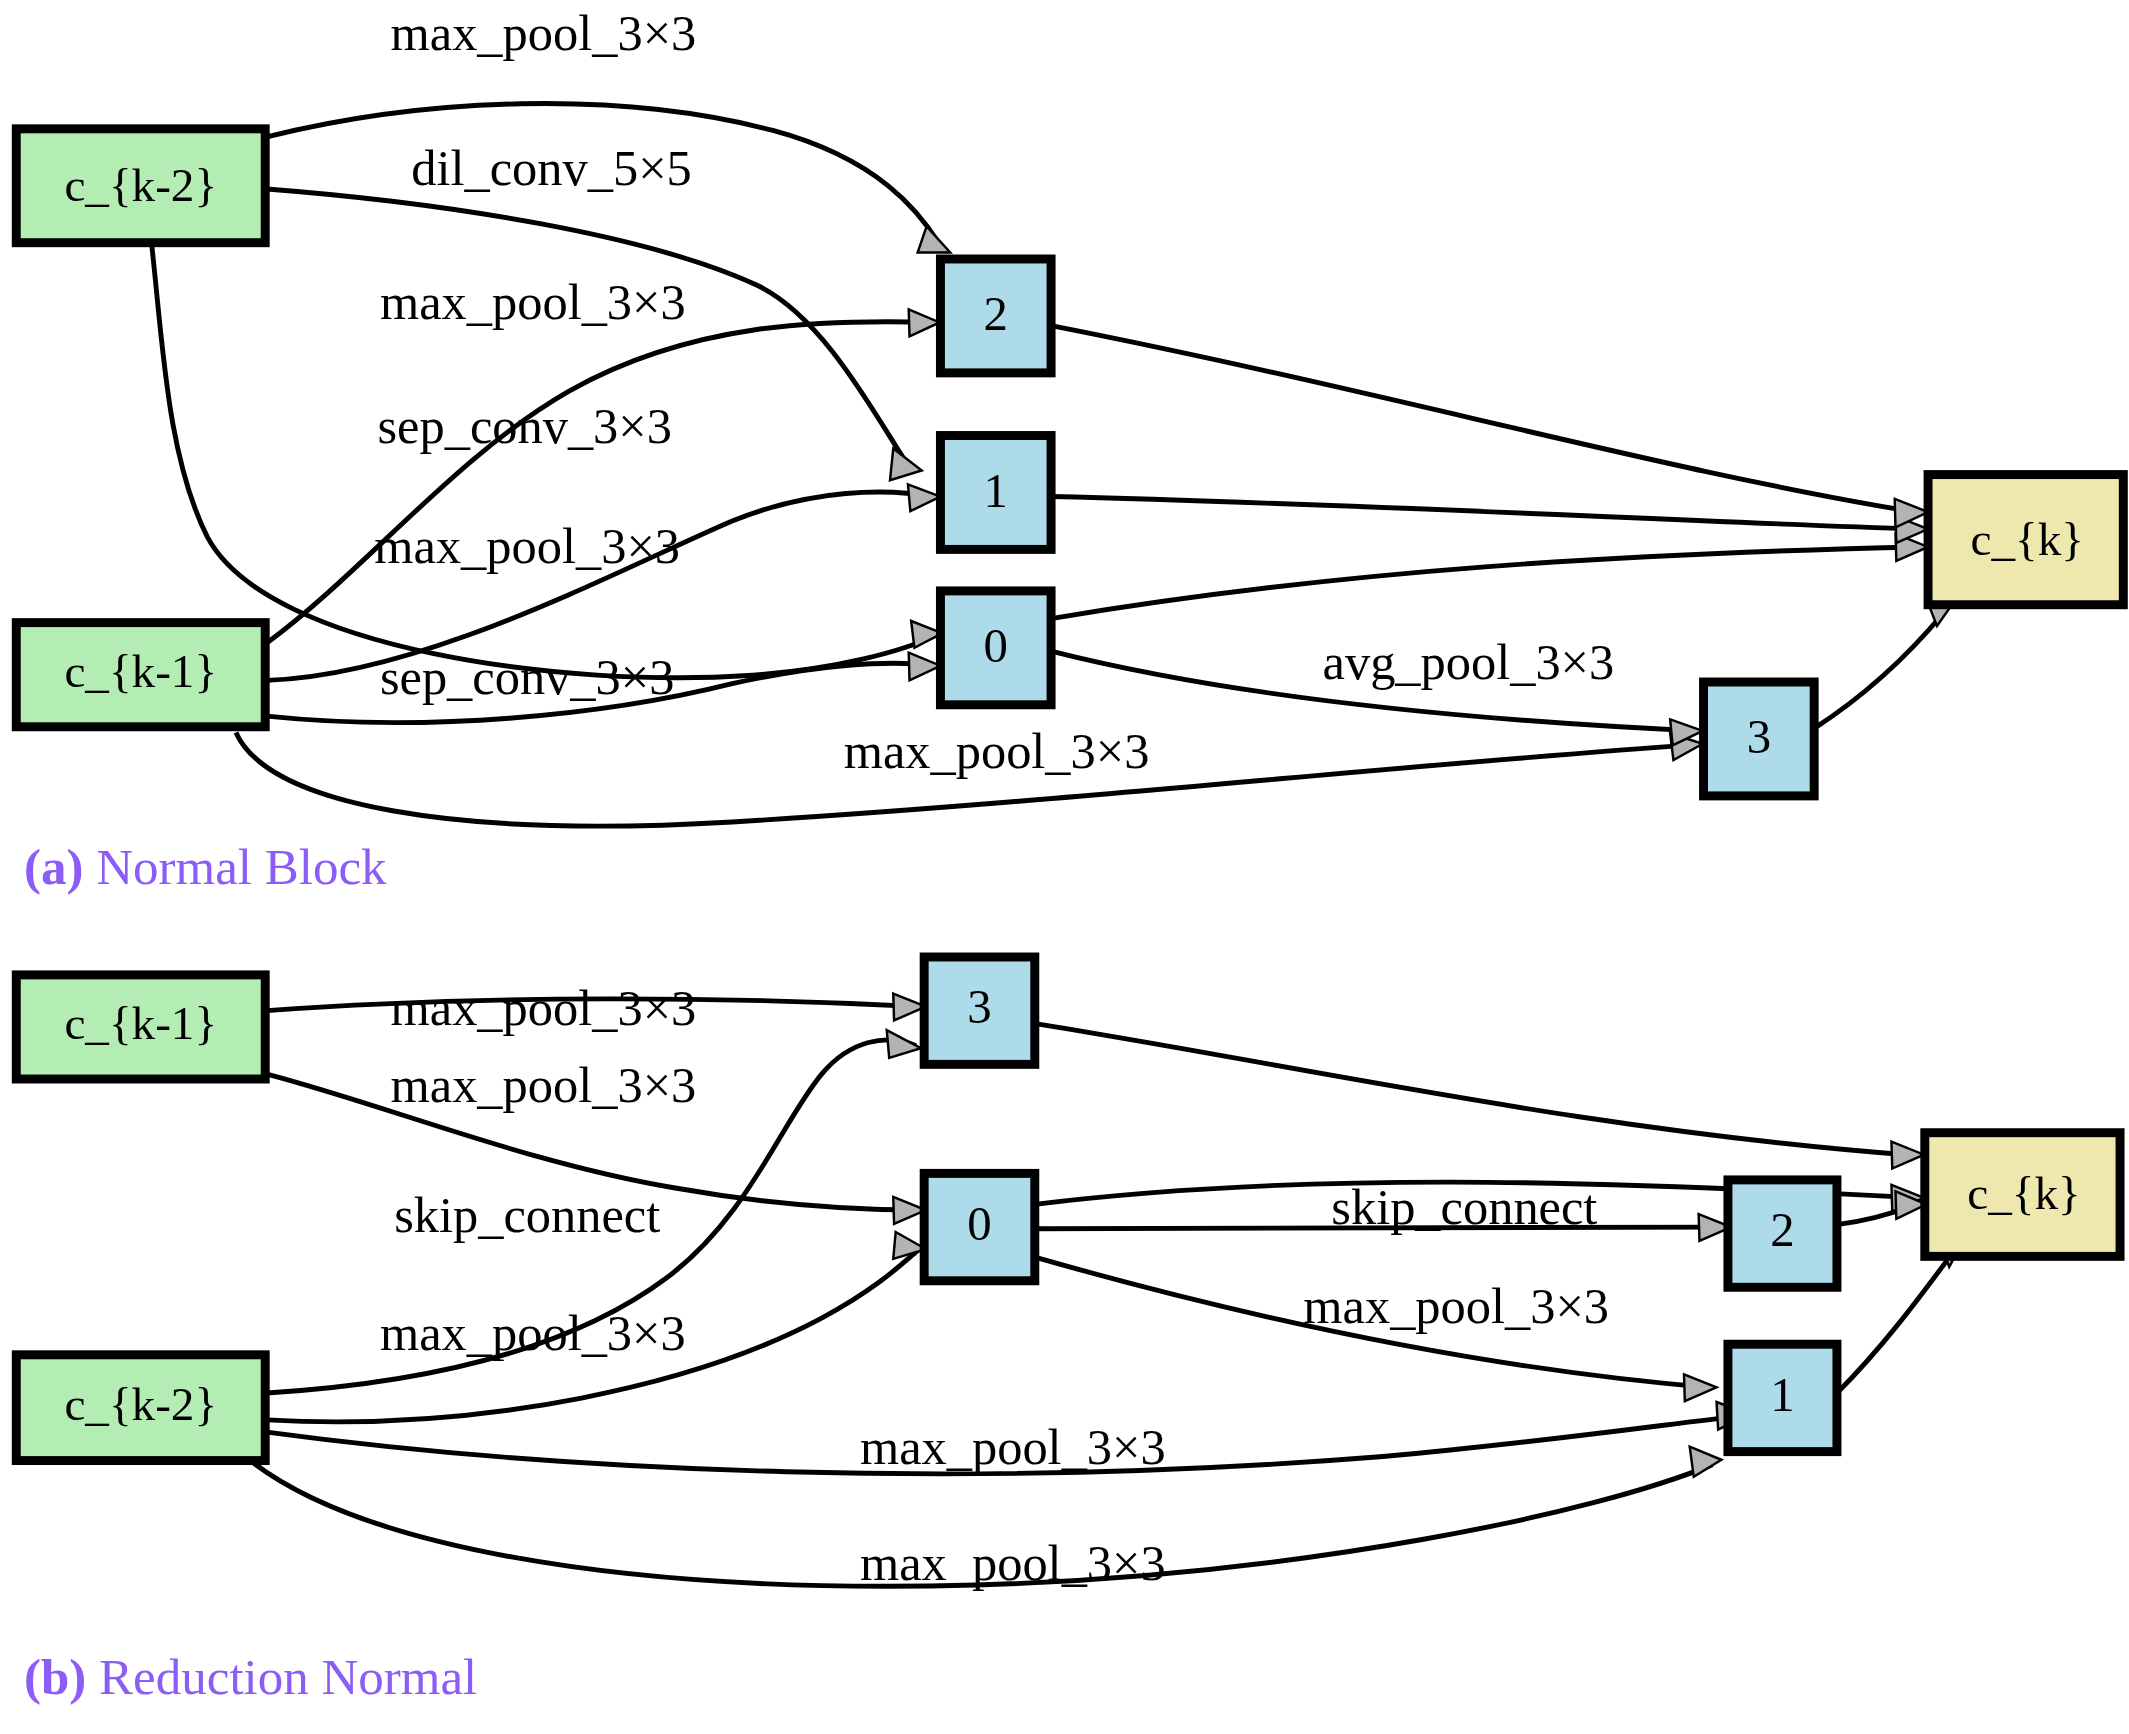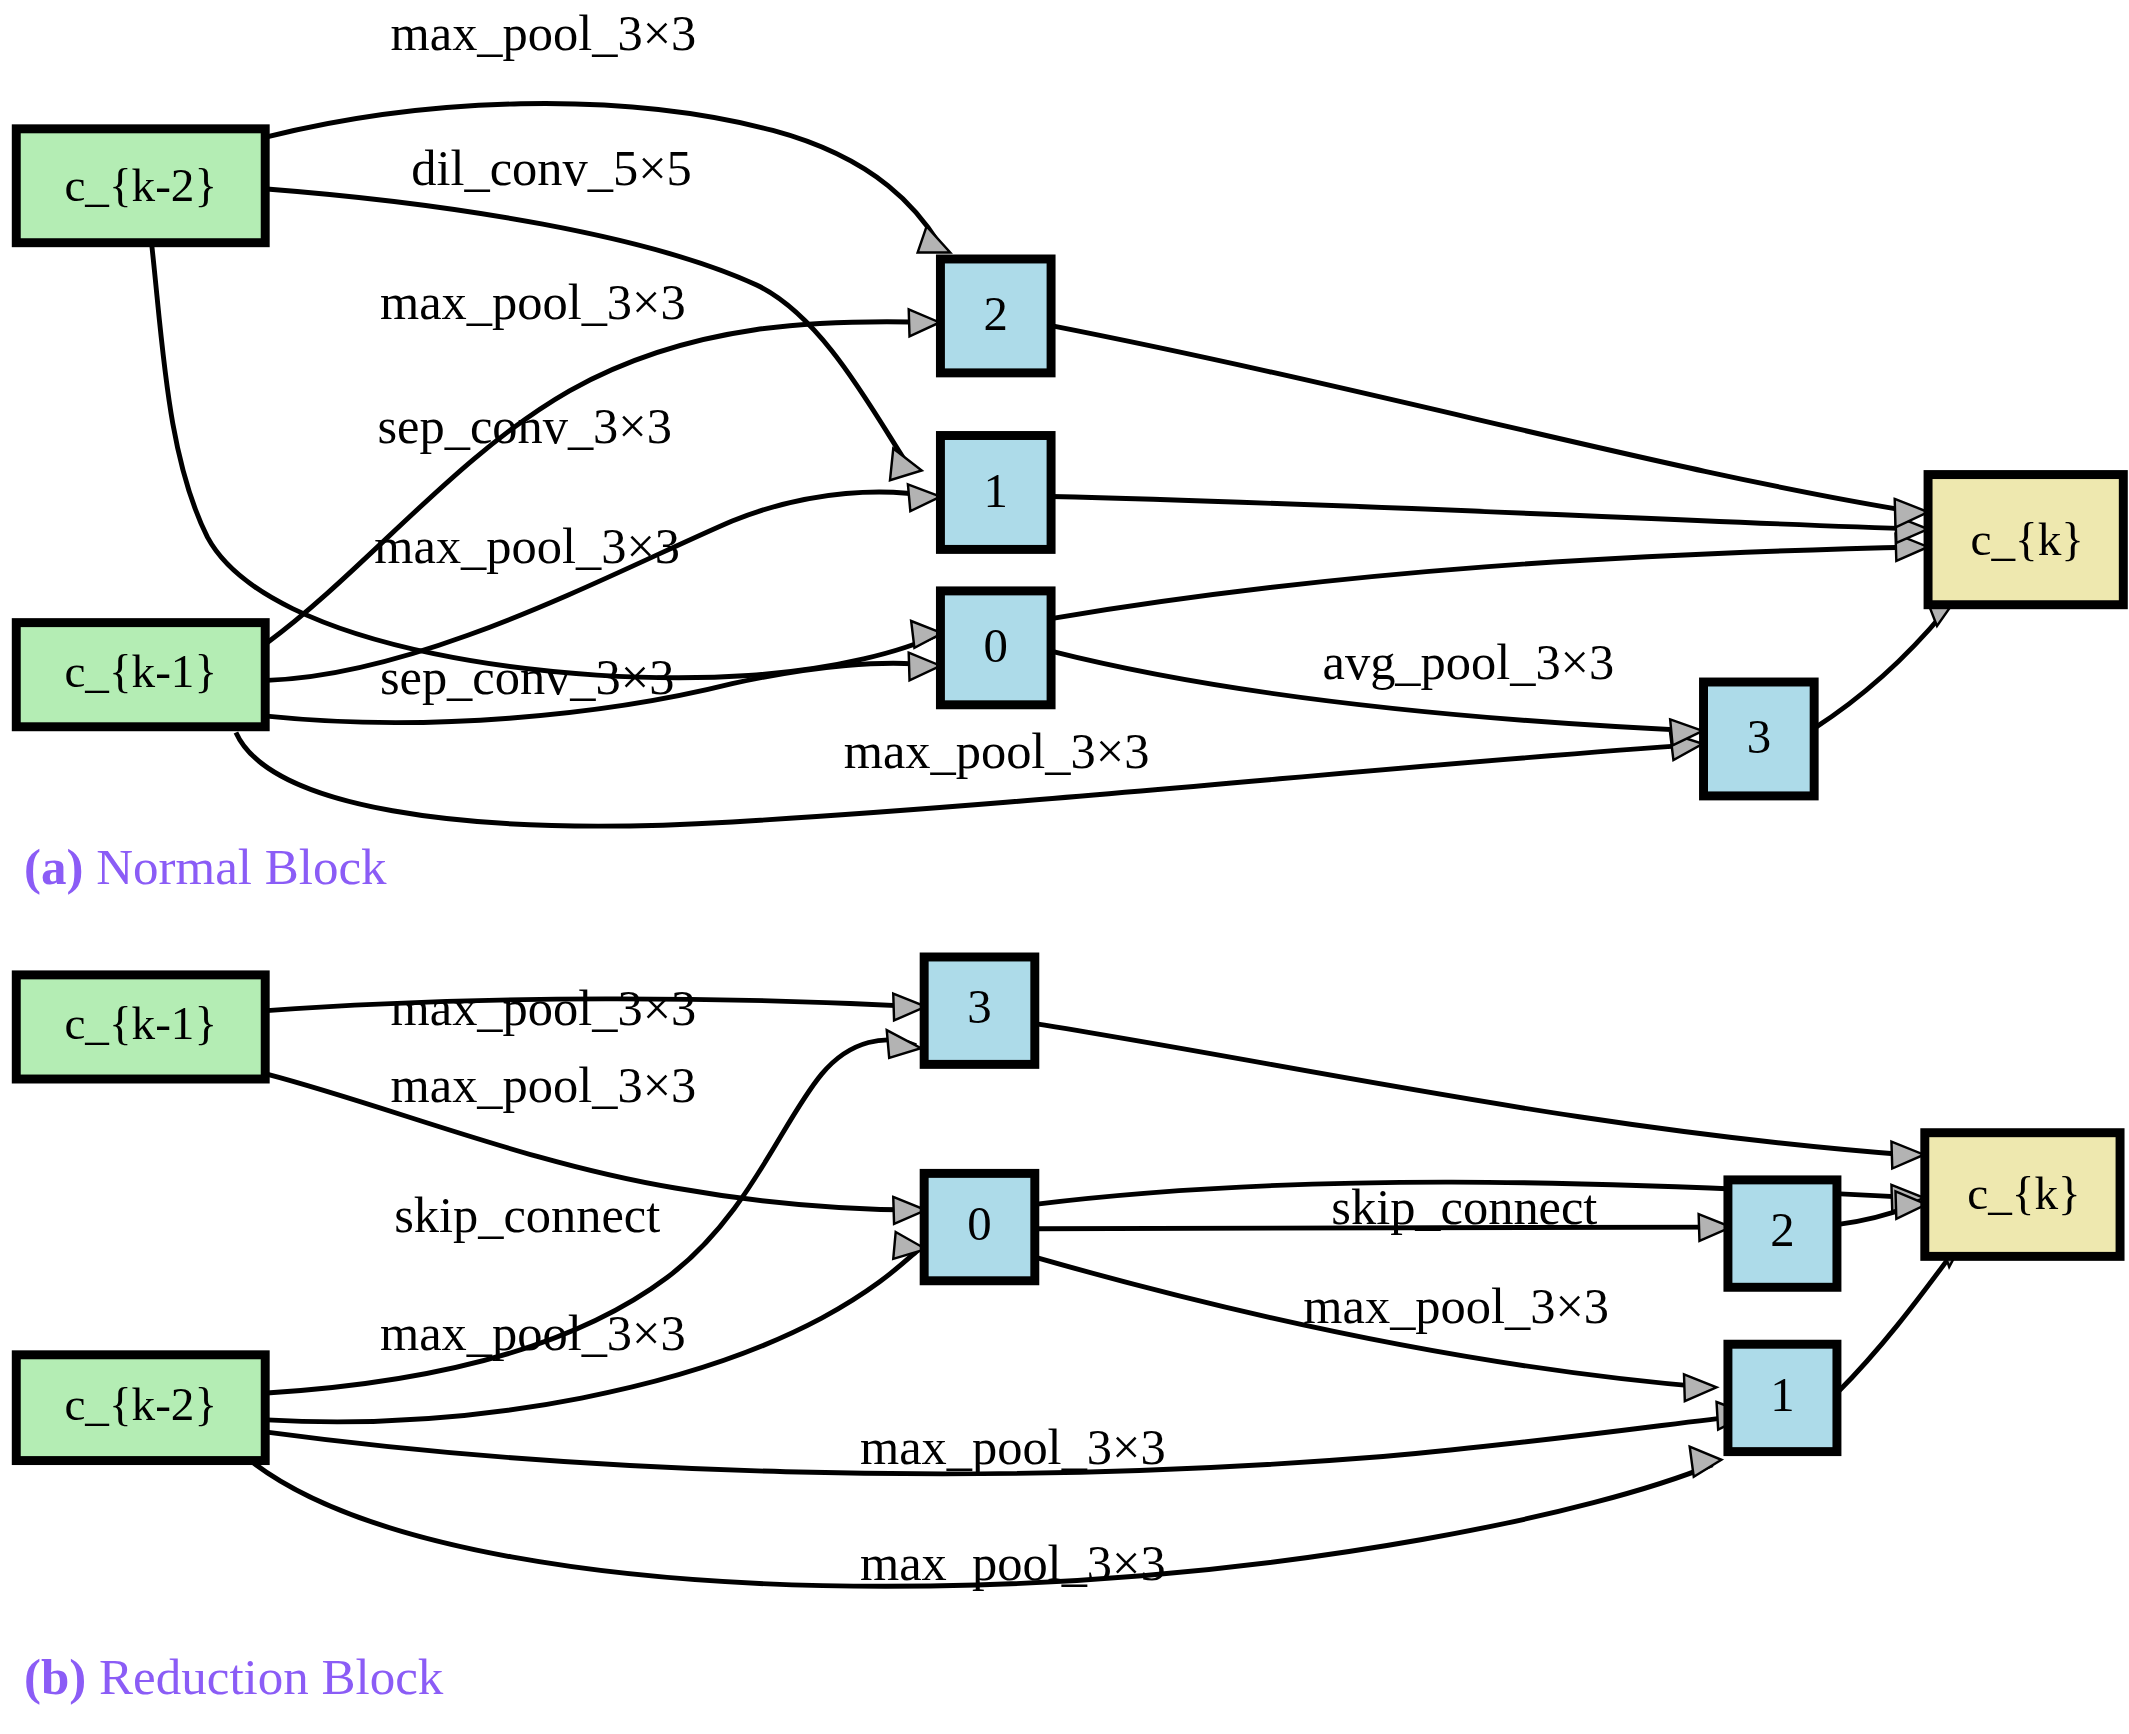--- a/index.html
+++ b/index.html
@@ -246,17 +246,17 @@
         <text class="node-label-io" x="2488" y="1472">c_{k}</text>
       </g>
     </g>
   </svg>
 
   <div class="caption" style="top:838px;">
     <b>(a)</b><span> Normal Block</span>
   </div>
 
   <div class="caption" style="top:1648px;">
-    <b>(b)</b><span> Reduction Block</span>
+    <b>(b)</b><span> Reduction Normal</span>
   </div>
 
 </div>
 
 
 </body></html>

